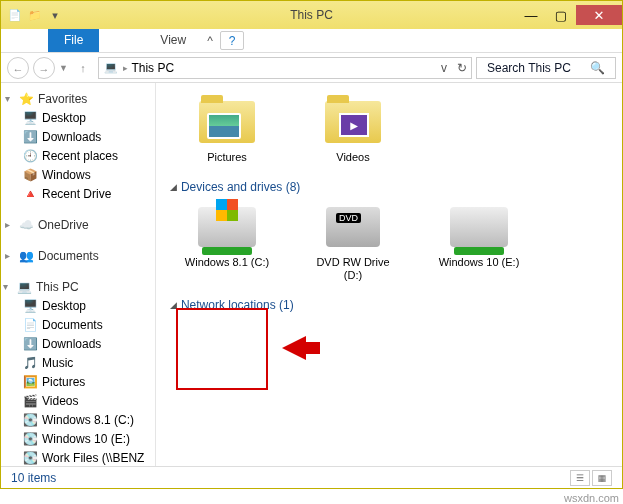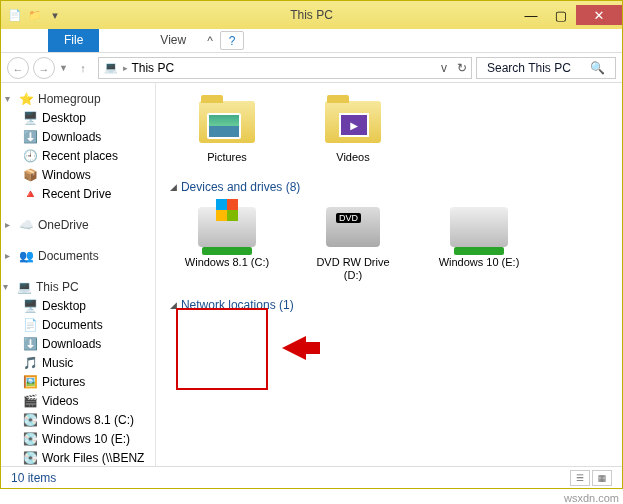--- a/index.html
+++ b/index.html
@@ -112,21 +112,21 @@
       <span class="sicon">🔍</span>
     </div>
   </div>
 
   <div class="body">
     <div class="navpane">
       <div class="navgroup">
         <div class="navhead">
           <span class="chev">▾</span>
           <span class="nicon">⭐</span>
-          <span>Homegroup</span>
+          <span>Favorites</span>
         </div>
         <div class="navitem">
             <span class="nicon">🖥️</span>
             <span>Desktop</span>
           </div>
         <div class="navitem">
             <span class="nicon">⬇️</span>
             <span>Downloads</span>
           </div>
         <div class="navitem">

